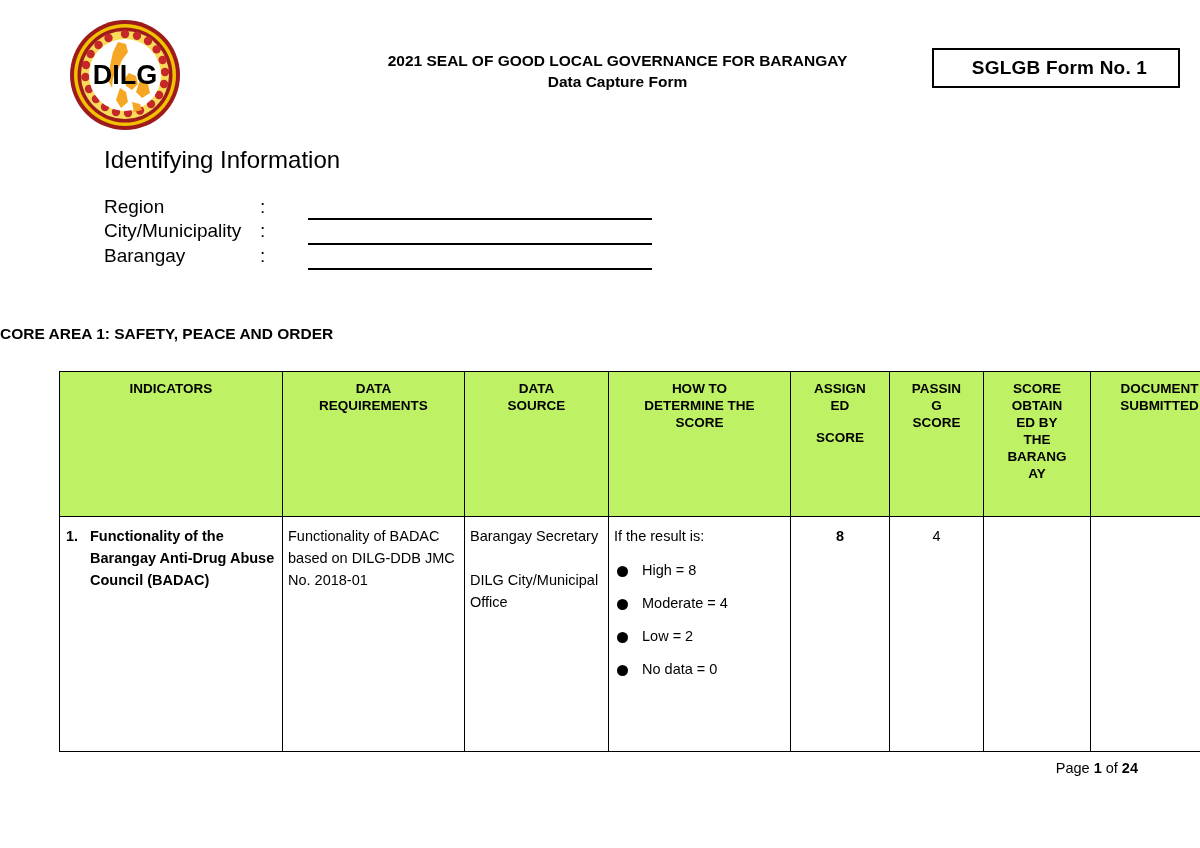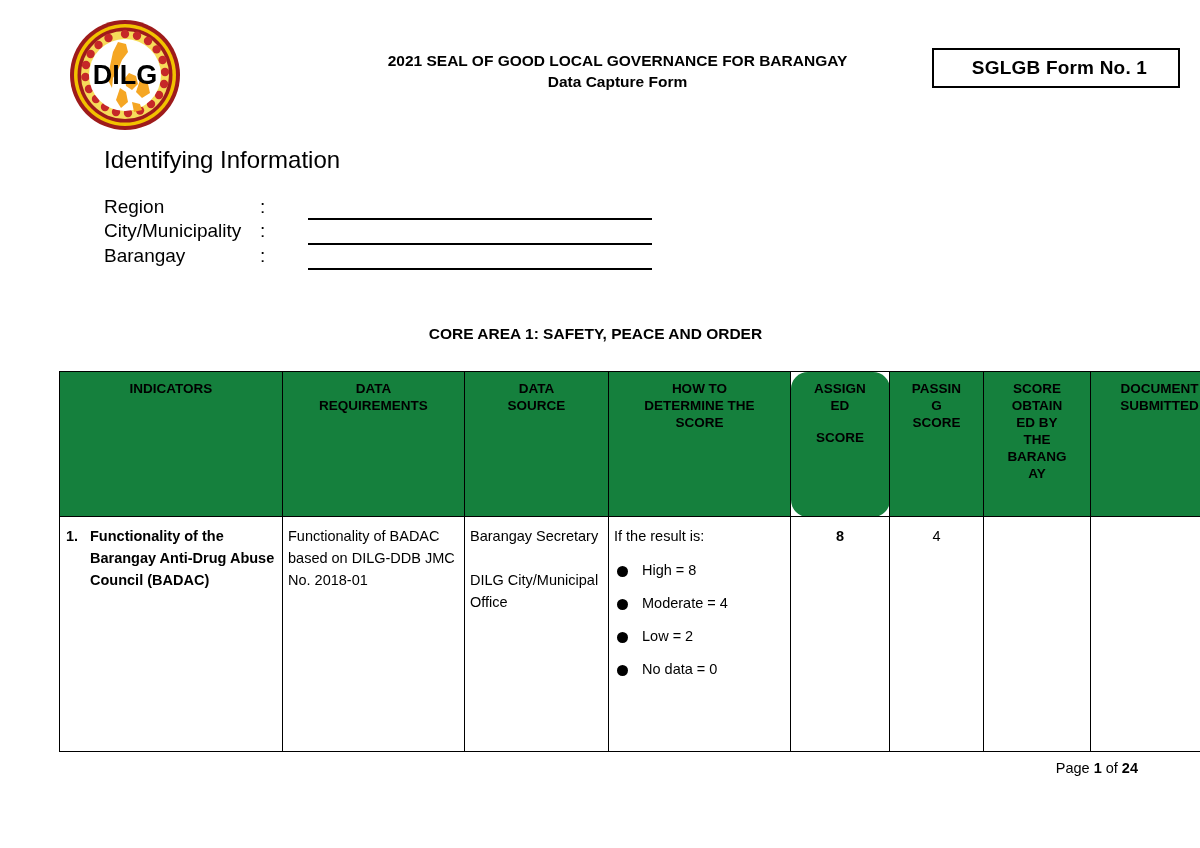--- a/index.html
+++ b/index.html
@@ -90,57 +90,56 @@
     border-bottom: 2px solid #000;
     height: 21px;
   }
 
   
   .core-area-title {
     position: absolute;
     left: 0;
     top: 325px;
     width: 1191px;
-    text-align: center;
     font-size: 15.5px;
     font-weight: bold;
   }
 
   
   .sglgb-table {
     position: absolute;
     left: 59px;
     top: 371px;
     width: 1081px;
     border-collapse: collapse;
     table-layout: fixed;
   }
   .sglgb-table th,
   .sglgb-table td {
     border: 1px solid #000;
     vertical-align: top;
     padding: 4px 5px;
   }
   .sglgb-table thead th {
-    background: #15803d;
+    background: #bef264;
     text-align: center;
     font-size: 13.5px;
     font-weight: bold;
     line-height: 17px;
     height: 132px;
     vertical-align: top;
     padding-top: 8px;
   }
   .sglgb-table thead th .gap { display: block; height: 15px; }
 
   .col-ind      { width: 212px; }
   .col-req      { width: 171px; }
   .col-src      { width: 133px; }
   .col-how      { width: 171px; margin-left: 44px; }
-  .col-assigned { width: 88px; border-radius: 17px;  }
+  .col-assigned { width: 88px;  }
   .col-passing  { width: 83px;  }
   .col-obtained { width: 96px;  }
   .col-doc      { width: 127px; }
 
   .sglgb-table tbody td {
     height: 222px;
     font-size: 14.5px;
     line-height: 22px;
     padding-top: 8px;
   }

